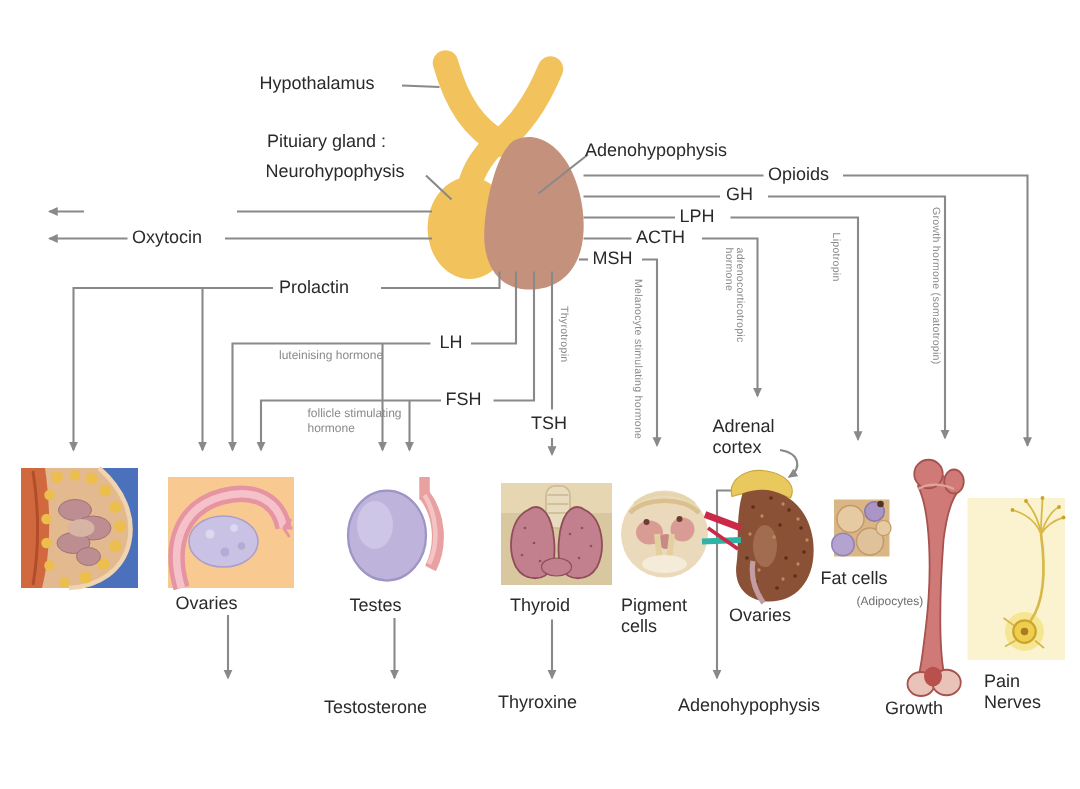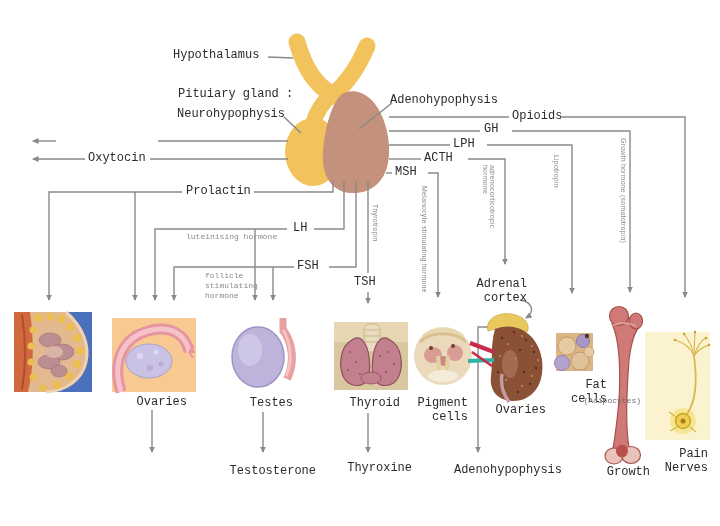--- a/index.html
+++ b/index.html
@@ -1,20 +1,20 @@
 <!DOCTYPE html>
 <html><head>
 <meta charset="utf-8">
 <style>
   html,body{margin:0;padding:0;background:#fff;}
   #stage{position:relative;width:720px;height:526px;background:#ffffff;overflow:hidden;
          font-family:"Liberation Sans",sans-serif;color:#2a2a2a;}
   #art{position:absolute;left:0;top:0;}
-  .lbl{position:absolute;font-size:12px;line-height:1.15;white-space:nowrap;color:#2a2a2a;font-family:Liberation Mono, monospace;}
-  .ctr{transform:translateX(-50%);text-align:right;white-space:normal;}
+  .lbl{position:absolute;font-size:12px;line-height:1.15;white-space:nowrap;color:#2a2a2a;}
+  .ctr{transform:translateX(-50%);text-align:left;white-space:normal;}
   .sm{font-size:8px;color:#8a8a8a;white-space:normal;line-height:1.25;margin-left:28px;}
   .vlab{position:absolute;writing-mode:vertical-rl;font-size:7px;color:#8a8a8a;letter-spacing:.2px;}
 </style>
 </head>
 <body>
 
 <div id="stage">
 
   <svg id="art" width="720" height="526" viewBox="0 0 720 526">
     <defs>

